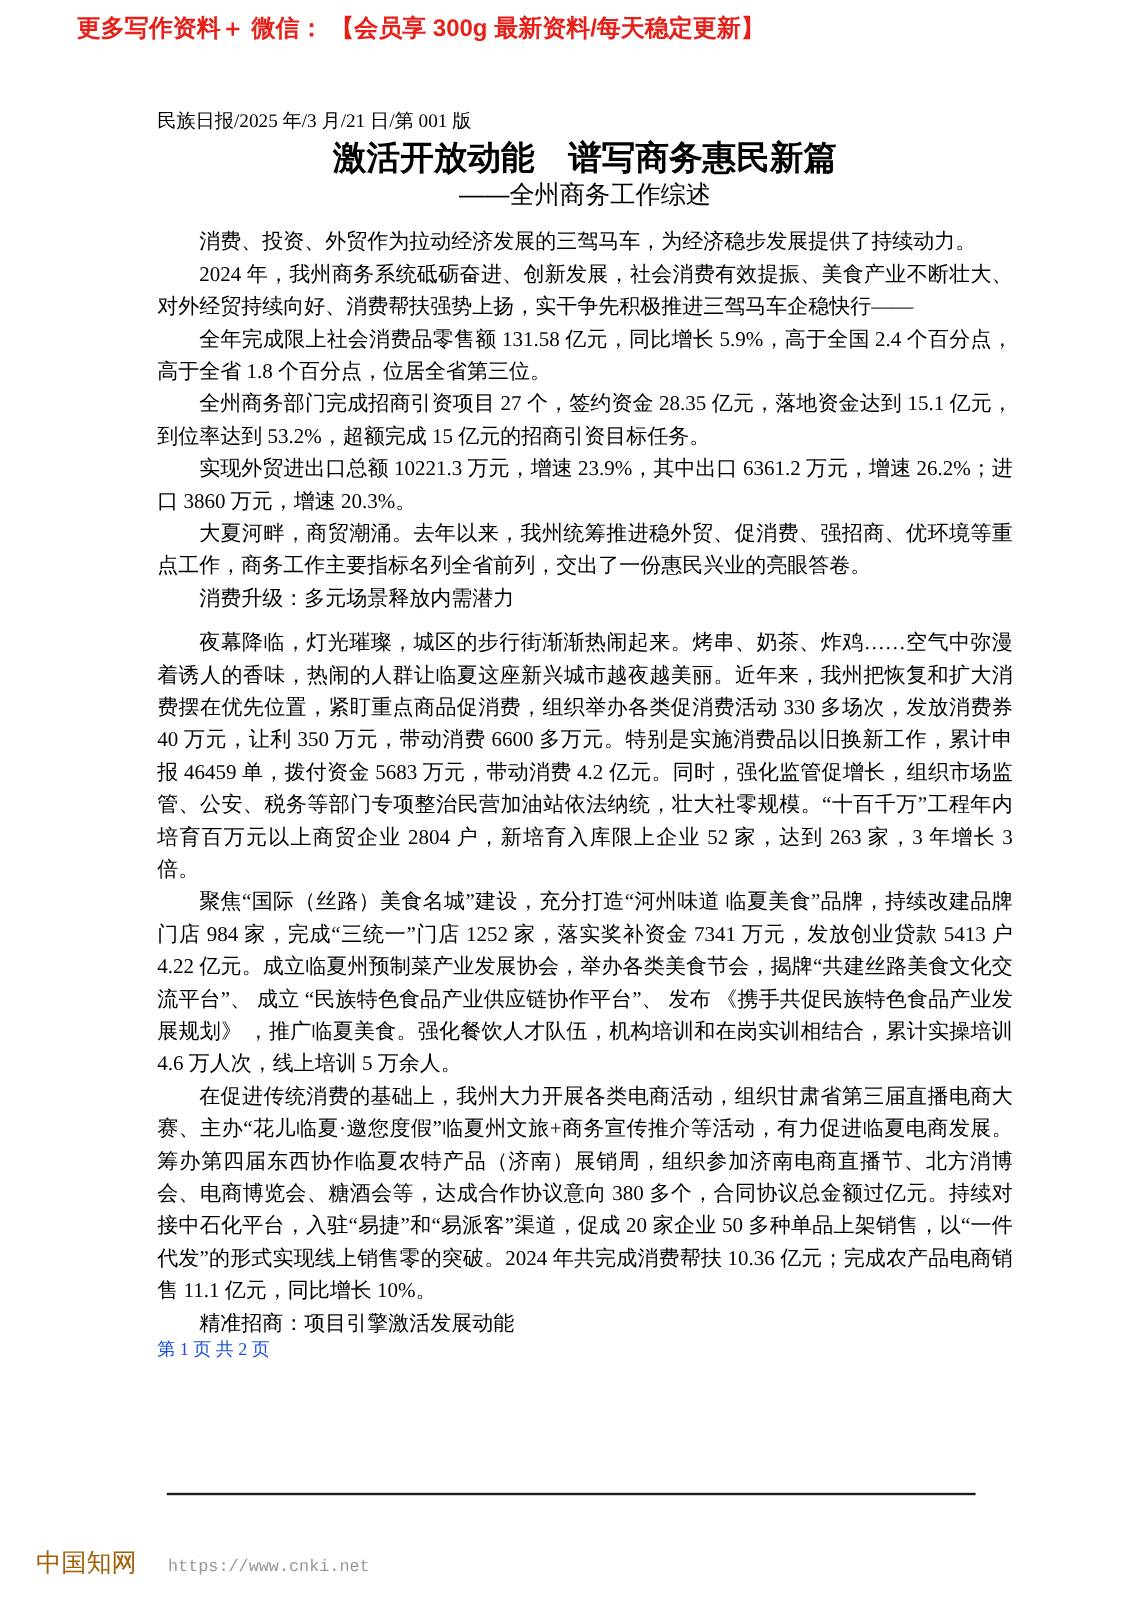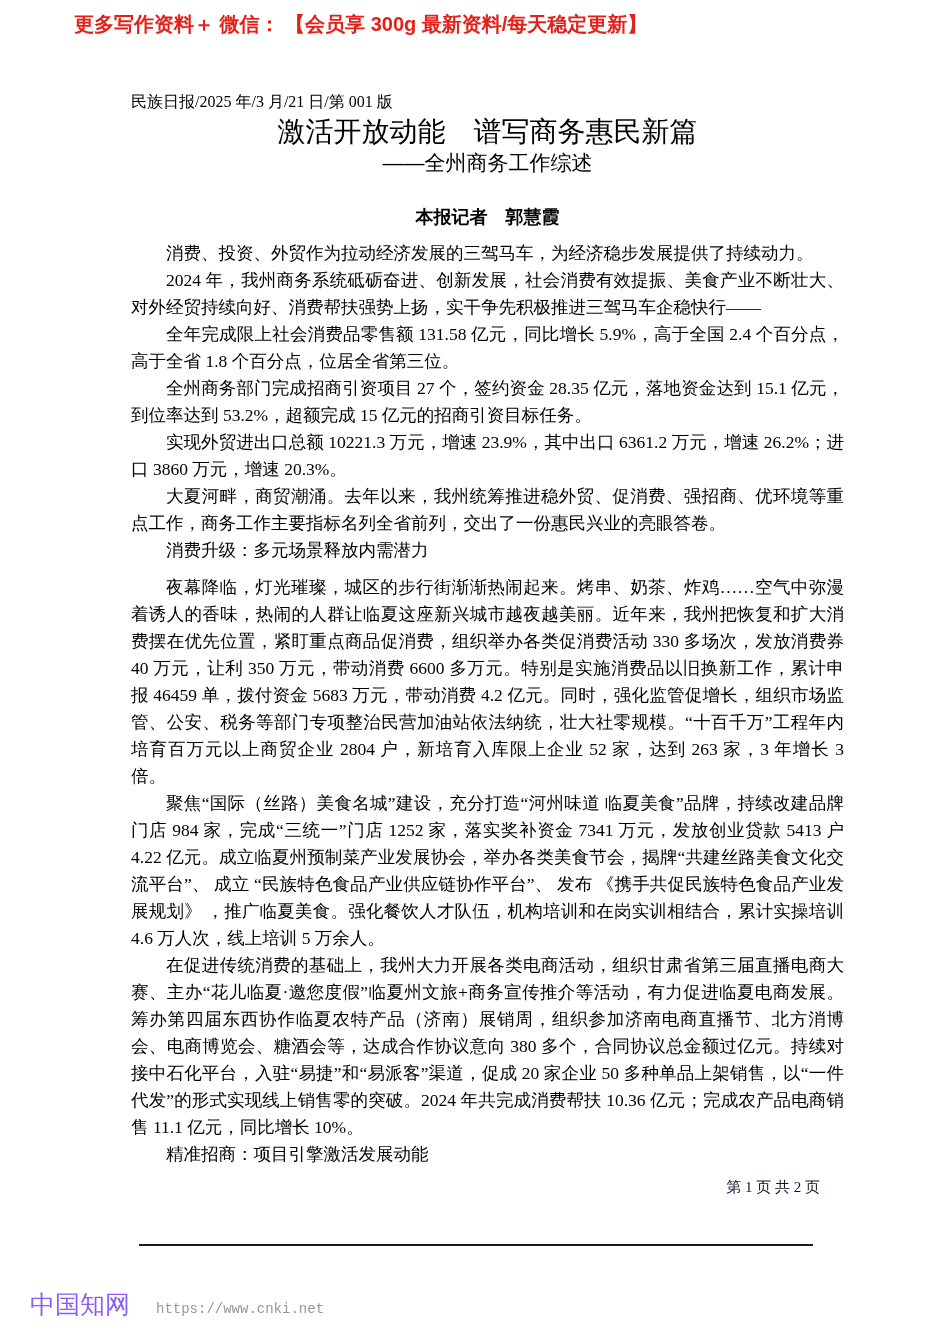--- a/index.html
+++ b/index.html
@@ -11,21 +11,21 @@
     width: 950px;
     height: 1344px;
     position: relative;
     overflow: hidden;
     font-family: "Liberation Serif", "DejaVu Serif", serif;
     color: #111111;
   }
   .banner {
     position: absolute;
     top: 12px;
-    left: 74px;
+    left: 64px;
     font-family: "Liberation Sans", "DejaVu Sans", sans-serif;
     font-weight: bold;
     font-size: 20px;
     line-height: 24px;
     color: #e62019;
     white-space: nowrap;
   }
   .doc {
     position: absolute;
     left: 131px;
@@ -33,21 +33,21 @@
     width: 713px;
   }
   .source-line {
     font-size: 16px;
     line-height: 20px;
     color: #000000;
   }
   .title {
     margin-top: 4px;
     font-family: "Liberation Sans", "DejaVu Sans", sans-serif;
-    font-weight: normal;
+    font-weight: bold;
     font-size: 28px;
     line-height: 32px;
     text-align: center;
     color: #000000;
   }
   .subtitle {
     margin-top: 2px;
     font-family: "Liberation Sans", "DejaVu Sans", sans-serif;
     font-size: 21px;
     line-height: 26px;
@@ -74,66 +74,64 @@
     text-align: justify;
     color: #000000;
   }
   .para.heading {
     text-align: left;
   }
   .para.after-gap {
     margin-bottom: 10px;
   }
   .page-num {
-    margin-top: 10px;
     padding-right: 24px;
-    text-align: right;
+    text-align: left;
     font-size: 15px;
     line-height: 18px;
-    color: #0f172a;
+    color: #1d4ed8;
   }
   .rule {
     position: absolute;
     top: 1244px;
     left: 139px;
     width: 674px;
     height: 0;
     border: none;
     border-top: 2px solid #1a1a1a;
     margin: 0;
   }
   .watermark {
     position: absolute;
     left: 30px;
     top: 1288px;
     display: flex;
     align-items: baseline;
     white-space: nowrap;
   }
   .wm-site {
-    font-size: 25px;
-    color: #8b5cf6;
+    font-size: 21px;
+    color: #a16207;
   }
   .wm-url {
     margin-left: 26px;
     font-family: "Liberation Mono", "DejaVu Sans Mono", monospace;
     font-size: 14px;
     color: #979797;
   }
 </style>
 </head>
 <body>
 
 <div class="banner" style="color: rgb(230, 32, 25);">更多写作资料＋ 微信： 【会员享 300g 最新资料/每天稳定更新】</div>
 
 <div class="doc">
   <div class="source-line">民族日报/2025 年/3 月/21 日/第 001 版</div>
   <div class="title">激活开放动能　谱写商务惠民新篇</div>
   <div class="subtitle">——全州商务工作综述</div>
-  <div class="byline">本报记者　郭慧霞</div>
   <div class="article-body">
       <p class="para">消费、投资、外贸作为拉动经济发展的三驾马车，为经济稳步发展提供了持续动力。</p>
       <p class="para">2024 年，我州商务系统砥砺奋进、创新发展，社会消费有效提振、美食产业不断壮大、对外经贸持续向好、消费帮扶强势上扬，实干争先积极推进三驾马车企稳快行——</p>
       <p class="para">全年完成限上社会消费品零售额 131.58 亿元，同比增长 5.9%，高于全国 2.4 个百分点，高于全省 1.8 个百分点，位居全省第三位。</p>
       <p class="para">全州商务部门完成招商引资项目 27 个，签约资金 28.35 亿元，落地资金达到 15.1 亿元，到位率达到 53.2%，超额完成 15 亿元的招商引资目标任务。</p>
       <p class="para">实现外贸进出口总额 10221.3 万元，增速 23.9%，其中出口 6361.2 万元，增速 26.2%；进口 3860 万元，增速 20.3%。</p>
       <p class="para">大夏河畔，商贸潮涌。去年以来，我州统筹推进稳外贸、促消费、强招商、优环境等重点工作，商务工作主要指标名列全省前列，交出了一份惠民兴业的亮眼答卷。</p>
       <p class="para heading after-gap">消费升级：多元场景释放内需潜力</p>
       <p class="para">夜幕降临，灯光璀璨，城区的步行街渐渐热闹起来。烤串、奶茶、炸鸡……空气中弥漫着诱人的香味，热闹的人群让临夏这座新兴城市越夜越美丽。近年来，我州把恢复和扩大消费摆在优先位置，紧盯重点商品促消费，组织举办各类促消费活动 330 多场次，发放消费券 40 万元，让利 350 万元，带动消费 6600 多万元。特别是实施消费品以旧换新工作，累计申报 46459 单，拨付资金 5683 万元，带动消费 4.2 亿元。同时，强化监管促增长，组织市场监管、公安、税务等部门专项整治民营加油站依法纳统，壮大社零规模。“十百千万”工程年内培育百万元以上商贸企业 2804 户，新培育入库限上企业 52 家，达到 263 家，3 年增长 3 倍。</p>
       <p class="para">聚焦“国际（丝路）美食名城”建设，充分打造“河州味道 临夏美食”品牌，持续改建品牌门店 984 家，完成“三统一”门店 1252 家，落实奖补资金 7341 万元，发放创业贷款 5413 户 4.22 亿元。成立临夏州预制菜产业发展协会，举办各类美食节会，揭牌“共建丝路美食文化交流平台”、 成立 “民族特色食品产业供应链协作平台”、 发布 《携手共促民族特色食品产业发展规划》 ，推广临夏美食。强化餐饮人才队伍，机构培训和在岗实训相结合，累计实操培训 4.6 万人次，线上培训 5 万余人。</p>

